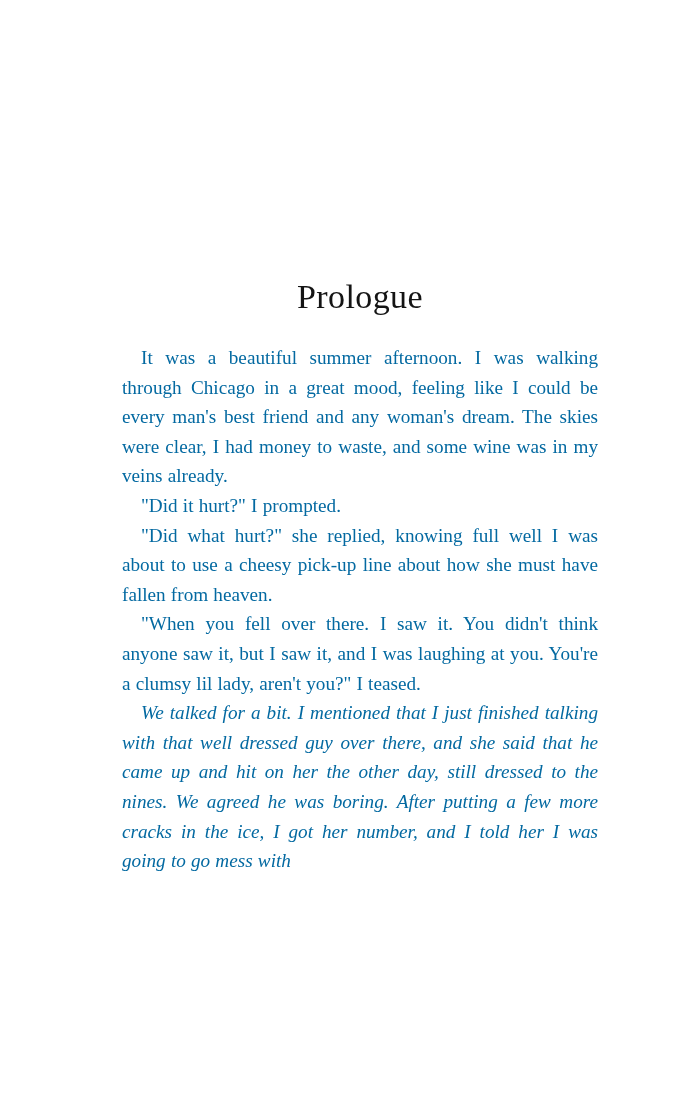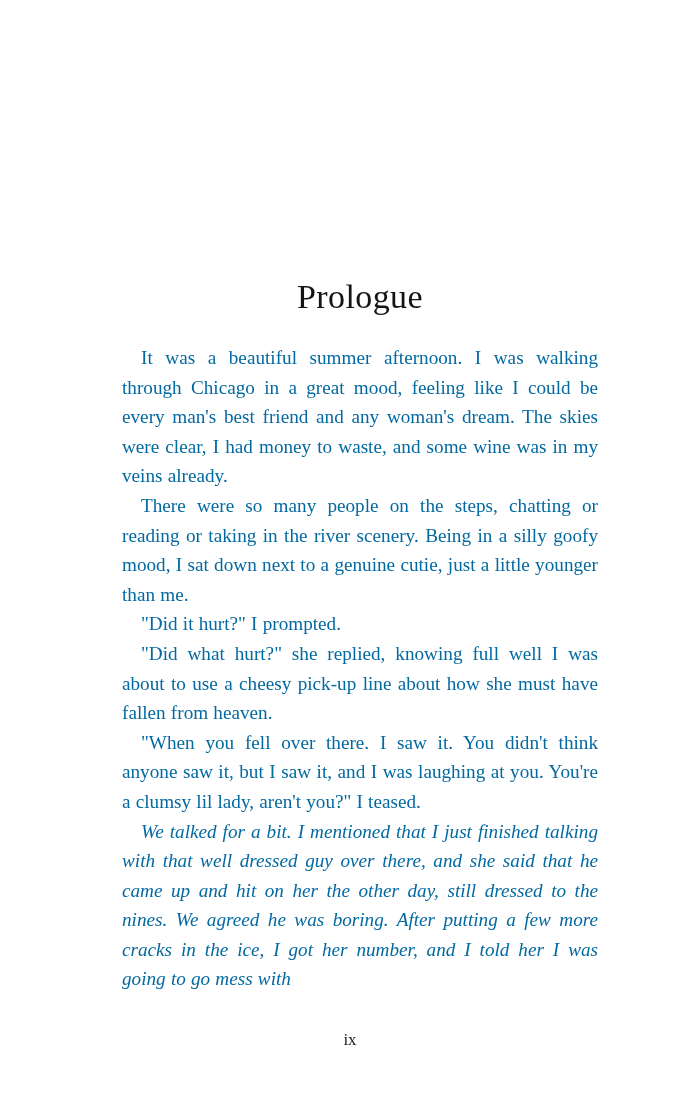--- a/index.html
+++ b/index.html
@@ -82,24 +82,22 @@
 <body>
 
 <div class="page">
 
   <div class="text-column">
 
     <h1 class="chapter-title">Prologue</h1>
 
     <div class="body-copy">
       <p>It was a beautiful summer afternoon. I was walking through Chicago in a great mood, feeling like I could be every man's best friend and any woman's dream. The skies were clear, I had money to waste, and some wine was in my veins already.</p>
-      <p>There were so many people on the steps, chatting or reading or taking in the river scenery. Being in a silly goofy mood, I sat down next to a genuine cutie, just a little younger than me.</p>
       <p>"Did it hurt?" I prompted.</p>
       <p>"Did what hurt?" she replied, knowing full well I was about to use a cheesy pick-up line about how she must have fallen from heaven.</p>
       <p>"When you fell over there. I saw it. You didn't think anyone saw it, but I saw it, and I was laughing at you. You're a clumsy lil lady, aren't you?" I teased.</p>
       <p class="last-paragraph">We talked for a bit. I mentioned that I just finished talking with that well dressed guy over there, and she said that he came up and hit on her the other day, still dressed to the nines. We agreed he was boring. After putting a few more cracks in the ice, I got her number, and I told her I was going to go mess with</p>
     </div>
 
   </div>
 
-  <div class="folio">ix</div>
 
 </div>
 
 </body></html>

